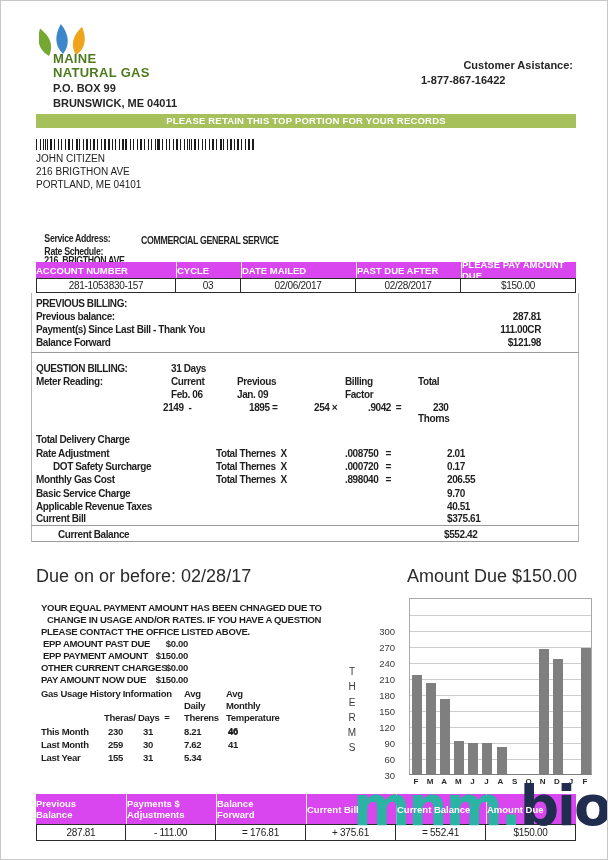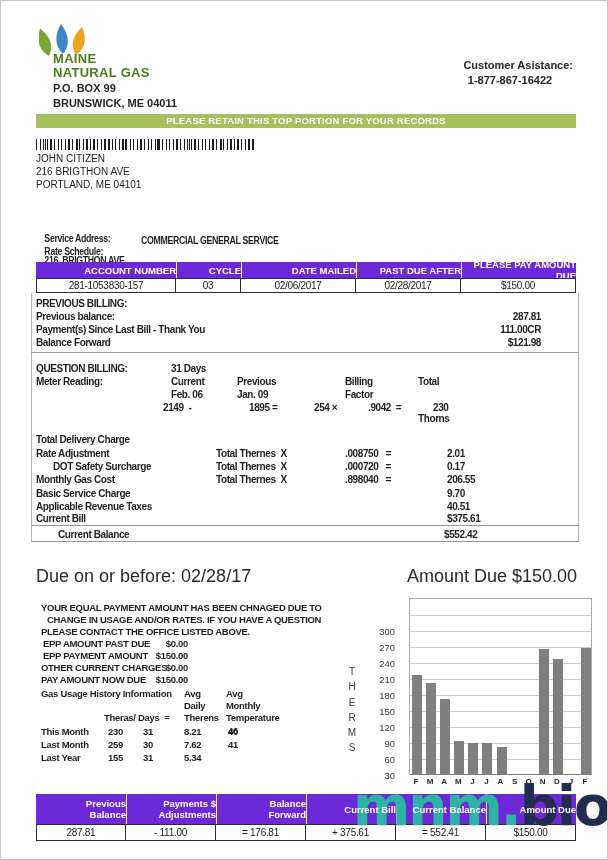--- a/index.html
+++ b/index.html
@@ -14,22 +14,22 @@
   .big{font-size:18px;color:#2b2b2b;}
   .banner{position:absolute;left:35px;top:113px;width:540px;height:14px;
           background:#a6c05c;color:#ffffff;font-weight:bold;font-size:9.5px;
           text-align:center;line-height:14px;letter-spacing:0.2px;}
   .barcode{position:absolute;left:35px;top:138px;width:220px;height:11px;
            background-image:
              repeating-linear-gradient(90deg,#1c1c1c 0 1.2px,transparent 1.2px 3.6px),
              repeating-linear-gradient(90deg,transparent 0 9px,#1c1c1c 9px 10.5px,transparent 10.5px 16px);}
   .tbl{position:absolute;left:35px;width:540px;}
   .trow{display:flex;}
-  .ghd{background:#6d28d9;color:#fff;font-weight:bold;font-size:9.5px;
-       text-align:right;display:flex;flex-direction:column;justify-content:center;
+  .ghd{background:#d946ef;color:#fff;font-weight:bold;font-size:9.5px;
+       text-align:left;display:flex;flex-direction:column;justify-content:center;
        border-left:1px solid #e8efd4;box-sizing:border-box;}
   .ghd:first-child{border-left:none;}
   .dcell{background:#fff;border:1px solid #2b2b2b;border-left:none;box-sizing:border-box;
          font-size:10px;letter-spacing:-0.3px;color:#222;text-align:center;
          display:flex;align-items:center;justify-content:center;}
   .dcell:first-child{border-left:1px solid #2b2b2b;}
   .hline{position:absolute;left:30px;width:548px;height:0;border-top:1px solid #9a9a9a;}
   .secbox{position:absolute;left:30px;top:292px;width:548px;height:249px;
           border-left:1px solid #b5b5b5;border-right:1px solid #b5b5b5;
           border-bottom:1px solid #9a9a9a;box-sizing:border-box;pointer-events:none;}
@@ -57,21 +57,21 @@
     <path d="M10 4 C16 13 19 23 10 33 C1 23 4 13 10 4 Z" fill="#74a833" transform="rotate(-18 10 33)"></path>
     <path d="M24 1 C30 10 33 21 24 31 C15 21 18 10 24 1 Z" fill="#3c87c9" transform="rotate(-4 24 31)"></path>
     <path d="M37 3 C43 12 46 22 37 32 C28 22 31 12 37 3 Z" fill="#f0a419" transform="rotate(12 37 32)"></path>
   </svg>
   <div class="t brand" style="left:52px;top:50px;">MAINE</div>
   <div class="t brand" style="left:52px;top:64px;">NATURAL GAS</div>
   <div class="t hdr" style="left:52px;top:81px;">P.O. BOX 99</div>
   <div class="t hdr" style="left:52px;top:96px;">BRUNSWICK, ME 04011</div>
 
   <div class="t hdr" style="left:420px;top:58px;width:152px;text-align:right;">Customer Asistance:</div>
-  <div class="t hdr" style="left:433px;top:73px;width:152px;text-align:center;">1-877-867-16422</div>
+  <div class="t hdr" style="left:420px;top:73px;width:152px;text-align:left;">1-877-867-16422</div>
 
   <div class="banner">PLEASE RETAIN THIS TOP PORTION FOR YOUR RECORDS</div>
 
   <div class="barcode"></div>
   <div class="t" style="left:35px;top:152px;font-size:10px;color:#222;">JOHN CITIZEN</div>
   <div class="t" style="left:35px;top:165px;font-size:10px;color:#222;">216 BRIGTHON AVE</div>
   <div class="t" style="left:35px;top:178px;font-size:10px;color:#222;">PORTLAND, ME 04101</div>
 
   <div class="t b" style="left:35px;top:221px;transform:scaleX(0.88);transform-origin:0 0;">
     <span>Service Address:</span>

